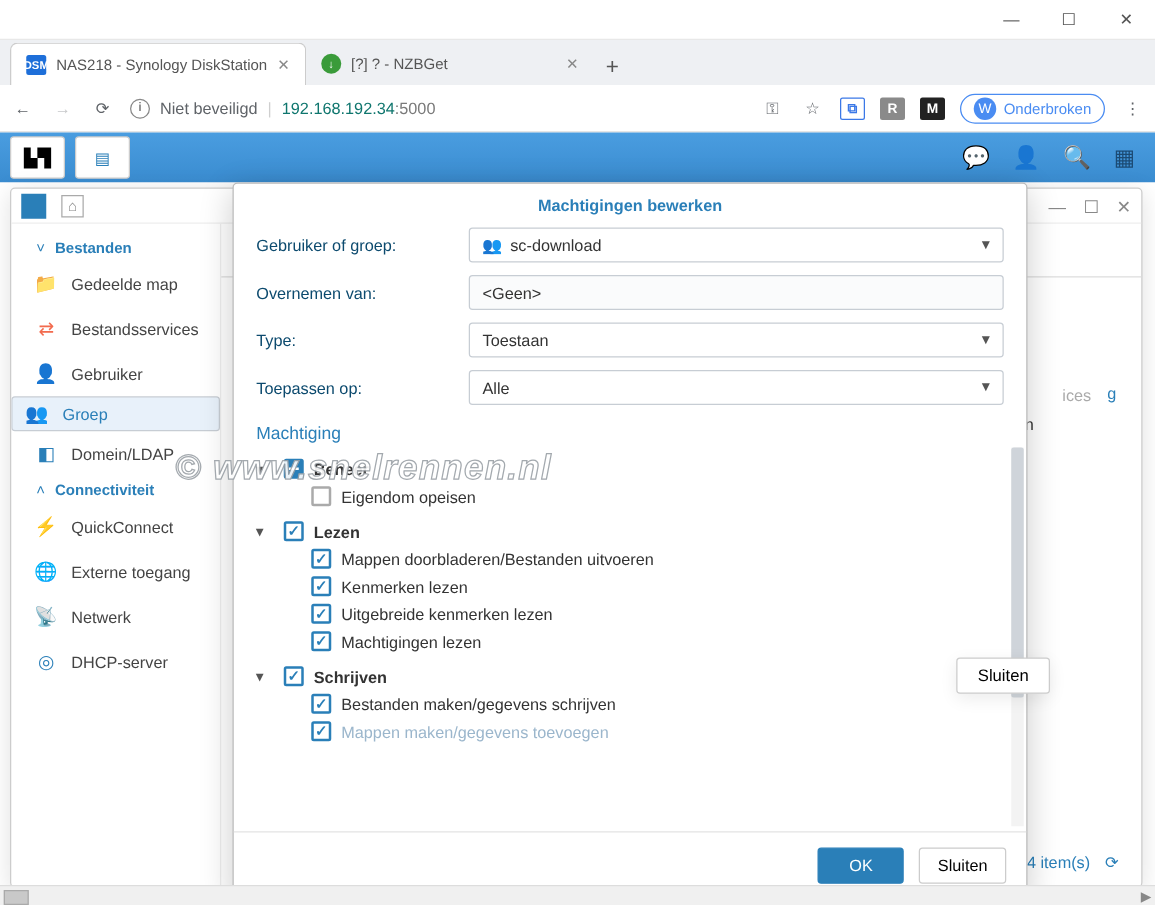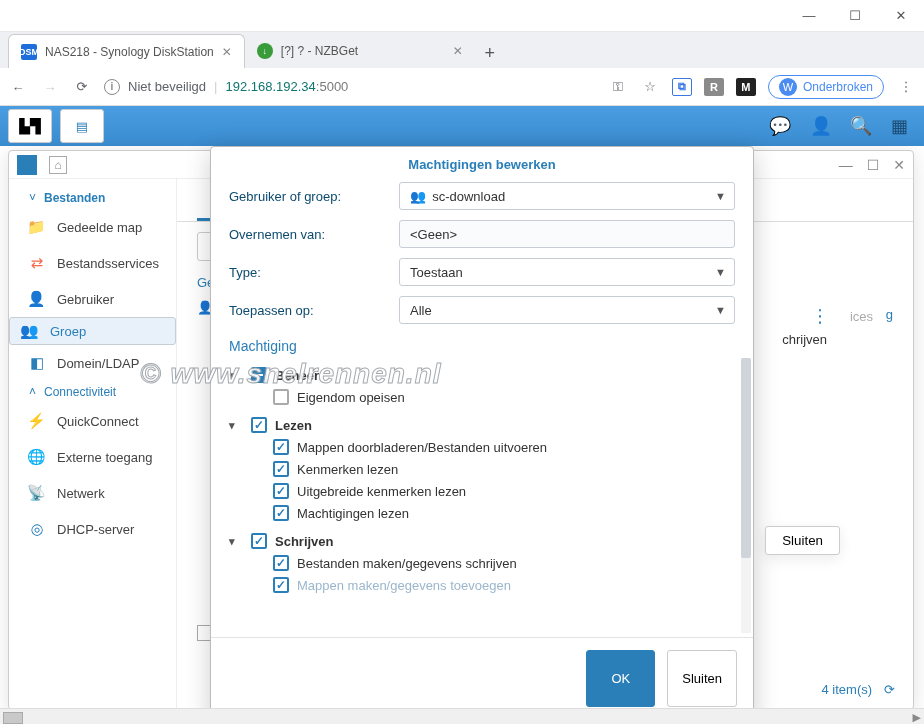--- a/index.html
+++ b/index.html
@@ -56,42 +56,42 @@
 .cbbox { width: 16px; height: 16px; border: 1px solid #aaa; }
 .footright { display:flex; gap:12px; align-items:center;margin-top:24px; }
 .lnk { color: #2a7fb8; }
 .hscroll { position: absolute; left:0; right:0; bottom:-2px; height:18px; background:#f0f0f0; border-top:1px solid #ddd; }
 .hscroll .thumb { position:absolute; left:3px; top:3px; height:12px; width:20px; background:#c9c9c9; border:1px solid #aaa; }
 .hscroll .rarr { position:absolute; right:3px; top:2px; color:#888; font-size:11px;}
 
 
 .cphdr .ico2 { width:18px;height:18px;background:#fff;border:1px solid #aaa; display:inline-flex;align-items:center;justify-content:center;font-size:12px;color:#888;}
 
-.permdlg { position: absolute; left: 186px; top: 0; width: 544px; height: 574px; background: #fff; border: 1px solid #bbb; border-radius: 4px; box-shadow: 0 6px 26px rgba(0,0,0,.2); display:flex; flex-direction:column;margin-left:24px; }
+.permdlg { position: absolute; left: 186px; top: 0; width: 636px; height: 574px; background: #fff; border: 1px solid #bbb; border-radius: 4px; box-shadow: 0 6px 26px rgba(0,0,0,.2); display:flex; flex-direction:column; }
 .permdlg .title { color: #2a7fb8; font-weight: bold; text-align: center; padding: 10px 0 6px; }
 .permform { padding: 4px 18px 0; }
 .frow { display: flex; align-items: center; margin-bottom: 10px; }
 .frow .lab { width: 170px; color: #0c4a6e; }
 .sel { flex: 1; border: 1px solid #c7cdd4; border-radius: 3px; height: 28px; display: flex; align-items: center; padding: 0 10px; position: relative; color: #333; }
 .sel .caret { position: absolute; right: 8px; color: #555; font-size: 11px; }
 .permgroup { padding: 4px 18px 0; color: #2a7fb8; font-size: 14px; }
 .tree { padding: 4px 12px 0 18px; height: 320px; overflow: hidden; position: relative; }
 .tree .scrollbar { position:absolute; right:2px; top:4px; bottom:4px; width:10px; background:#f3f3f3; }
 .tree .scrollbar .thumb { position:absolute; top:0; left:0; right:0; height:200px; background:#cfd4da; border-radius:2px;}
 .node { display: flex; align-items: center; gap: 8px; padding: 3px 0 3px 0; color: #333; }
 .node.cat { font-weight: bold; margin-top: 6px; }
 .node .tw { width: 14px; color: #555; font-size: 11px; }
 .chk { width: 16px; height: 16px; border: 2px solid #2a7fb8; border-radius: 2px; display: inline-flex; align-items: center; justify-content: center; color: #2a7fb8; font-size: 12px; background:#fff; }
 .chk.full::after { content: "✓"; font-weight: bold; }
 .chk.part { background: #2a7fb8; }
 .chk.part::after { content: ""; display:block; width:8px; height:2px; background:#fff; }
 .chk.empty { border-color: #aaa; }
 .leaf { padding-left: 44px; }
 .dlgfoot { margin-top: auto; border-top: 1px solid #e3e3e3; padding: 12px 16px; display: flex; justify-content: flex-end; gap: 12px; }
-.btn.primary { background: #2a7fb8; border-color: #2a7fb8; color: #fff; padding: 20px 24px; }
+.btn.primary { background: #2a7fb8; border-color: #2a7fb8; color: #fff; padding: 6px 24px; }
 
 
 .sluiten-under { position:absolute; right: 84px; top: 380px; background:#fff; border:1px solid #ccc; border-radius:3px; padding:6px 16px; z-index:2; box-shadow:0 4px 14px rgba(0,0,0,.08);}
 .rightcut { position:absolute; right:20px; top:136px; color:#555; }
 .rightcut2 { position:absolute; right:40px; top:130px; color:#aaa; }
 .rightmore { position:absolute; right:84px; top:126px; color:#2a7fb8; font-size:18px; }
 .chrijven { position:absolute; right:86px; top:153px; color:#333; }
 
 
 .wm { position:absolute; left:140px; top:212px; font-size:28px; font-weight:bold; color:#fff; -webkit-text-stroke:1px #9aa0a6; letter-spacing:1px; font-style:italic; z-index:5; pointer-events:none; opacity:.9;}
@@ -189,21 +189,21 @@
         <div class="sideitem sel">
             <span class="ico" style="color:#2a7fb8">👥</span>
             <span>Groep</span>
           </div>
         <div class="sideitem">
             <span class="ico" style="color:#2a7fb8">◧</span>
             <span>Domein/LDAP</span>
           </div>
         <div class="sidecat">
             <span>˄</span>
-            <span style="font-weight:normal">Connectiviteit</span>
+            <span style="font-weight:bold">Connectiviteit</span>
           </div>
         <div class="sideitem">
             <span class="ico" style="color:#3aa655">⚡</span>
             <span>QuickConnect</span>
           </div>
         <div class="sideitem">
             <span class="ico" style="color:#2a7fb8">🌐</span>
             <span>Externe toegang</span>
           </div>
         <div class="sideitem">

